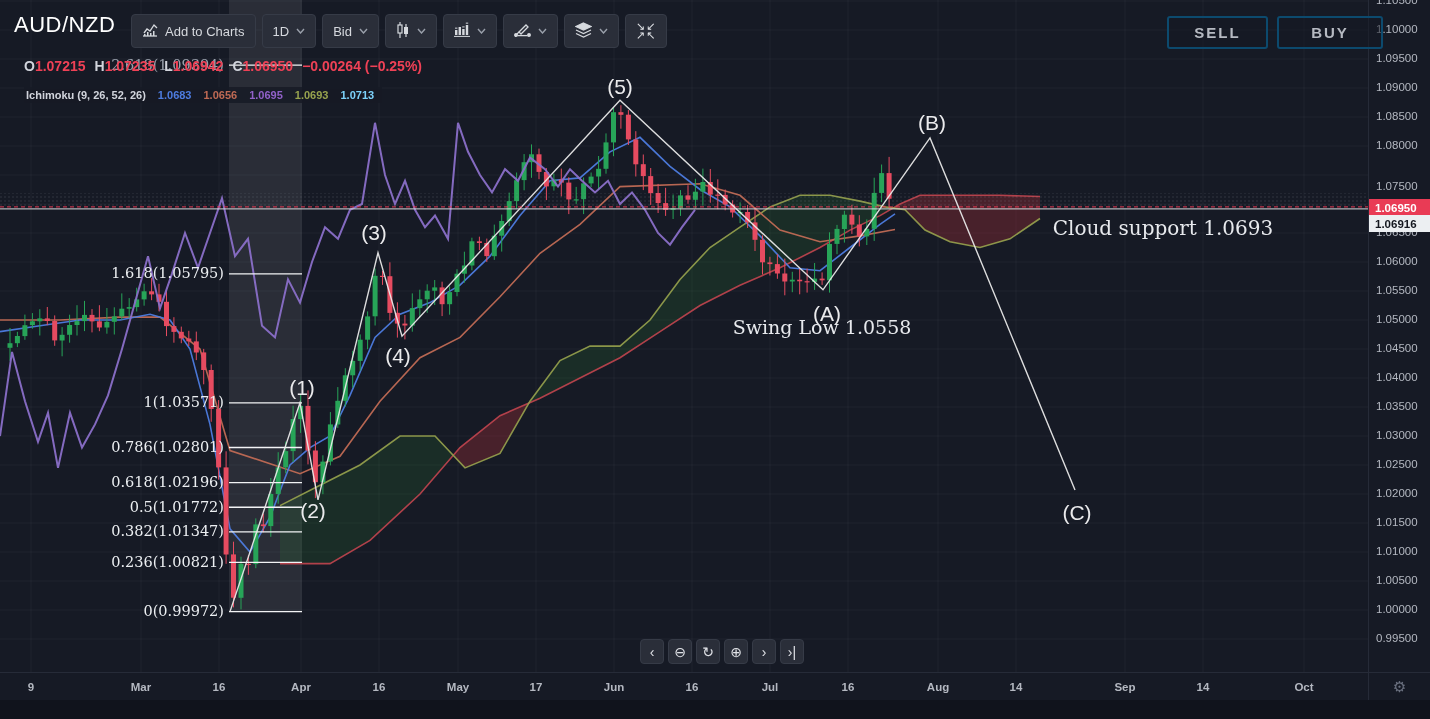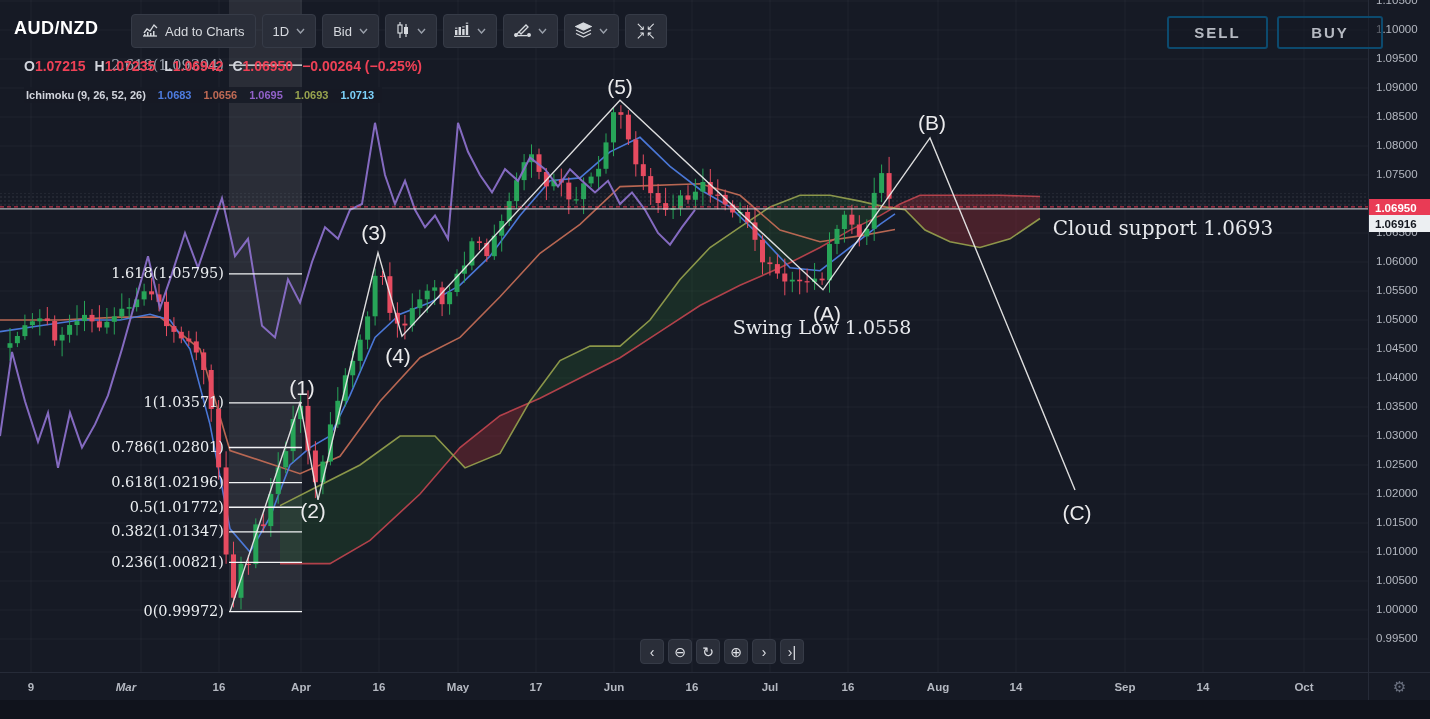--- a/index.html
+++ b/index.html
@@ -2,21 +2,21 @@
 <html><head>
 <meta charset="utf-8">
 <style>
   html,body{margin:0;padding:0;background:#0d1017;}
   *{box-sizing:border-box;}
   #app{position:relative;width:1430px;height:719px;background:#161a25;overflow:hidden;
        font-family:"Liberation Sans", sans-serif;color:#b4b8c1;}
   #chart-svg{position:absolute;left:0;top:0;}
   
   .toolbar{position:absolute;left:0;top:0;width:1368px;height:56px;z-index:30;}
-  .symbol{position:absolute;left:14px;top:18px;font-size:18px;font-weight:bold;color:#ffffff;letter-spacing:.5px;}
+  .symbol{position:absolute;left:14px;top:12px;font-size:22px;font-weight:normal;color:#ffffff;letter-spacing:.5px;}
   .tb-group{position:absolute;left:131px;top:14px;display:flex;gap:6px;align-items:center;}
   .tb-btn{height:34px;background:#2a2e39;border:1px solid #363b47;border-radius:4px;color:#d6d9de;
           display:flex;align-items:center;gap:7px;padding:7px 10px;font-size:13px;cursor:pointer;white-space:nowrap;}
   .chev{width:9px;height:6px;display:inline-block;}
   .icon-svg{display:inline-block;}
   .collapse-grid{font-size:11px;line-height:9px;letter-spacing:1px;color:#e3e5e9;text-align:center;}
   
   .legend-ohlc{position:absolute;left:24px;top:58px;z-index:25;font-size:14px;font-weight:bold;
                display:flex;gap:9px;align-items:center;white-space:nowrap;}
   .legend-ohlc .lbl{color:#d1d4dc;}
@@ -504,21 +504,21 @@
   <button class="trade-btn" id="buy-btn">BUY</button>
 
   <div class="price-axis" id="price-axis">
 
   <div class="ptick" style="top: -6px;">1.10500</div>
       <div class="ptick" style="top: 23px;">1.10000</div>
       <div class="ptick" style="top: 52px;">1.09500</div>
       <div class="ptick" style="top: 81px;">1.09000</div>
       <div class="ptick" style="top: 110px;">1.08500</div>
       <div class="ptick" style="top: 139px;">1.08000</div>
-      <div class="ptick" style="top: 168px;">1.07500</div>
+      <div class="ptick" style="top: 180px;">1.07500</div>
       <div class="ptick" style="top: 226px;">1.06500</div>
       <div class="ptick" style="top: 255px;">1.06000</div>
       <div class="ptick" style="top: 284px;">1.05500</div>
       <div class="ptick" style="top: 313px;">1.05000</div>
       <div class="ptick" style="top: 342px;">1.04500</div>
       <div class="ptick" style="top: 371px;">1.04000</div>
       <div class="ptick" style="top: 400px;">1.03500</div>
       <div class="ptick" style="top: 429px;">1.03000</div>
       <div class="ptick" style="top: 458px;">1.02500</div>
       <div class="ptick" style="top: 487px;">1.02000</div>
@@ -526,21 +526,21 @@
       <div class="ptick" style="top: 545px;">1.01000</div>
       <div class="ptick" style="top: 574px;">1.00500</div>
       <div class="ptick" style="top: 603px;">1.00000</div>
       <div class="ptick" style="top: 632px;">0.99500</div>
       <div class="pchip" id="chip-current" style="top: 199px; background: rgb(233, 59, 85); color: rgb(255, 255, 255);">1.06950</div>
       <div class="pchip" id="chip-secondary" style="top: 215px; background: rgb(236, 239, 242); color: rgb(20, 23, 31);">1.06916</div>
     </div>
 
   <div class="time-axis" id="time-axis">
       <div class="ttick" style="left: 31px;">9</div>
-      <div class="ttick" style="left: 126px; font-style: italic;">Mar</div>
+      <div class="ttick" style="left: 141px;">Mar</div>
       <div class="ttick" style="left: 219px;">16</div>
       <div class="ttick" style="left: 301px;">Apr</div>
       <div class="ttick" style="left: 379px;">16</div>
       <div class="ttick" style="left: 458px;">May</div>
       <div class="ttick" style="left: 536px;">17</div>
       <div class="ttick" style="left: 614px;">Jun</div>
       <div class="ttick" style="left: 692px;">16</div>
       <div class="ttick" style="left: 770px;">Jul</div>
       <div class="ttick" style="left: 848px;">16</div>
       <div class="ttick" style="left: 938px;">Aug</div>

